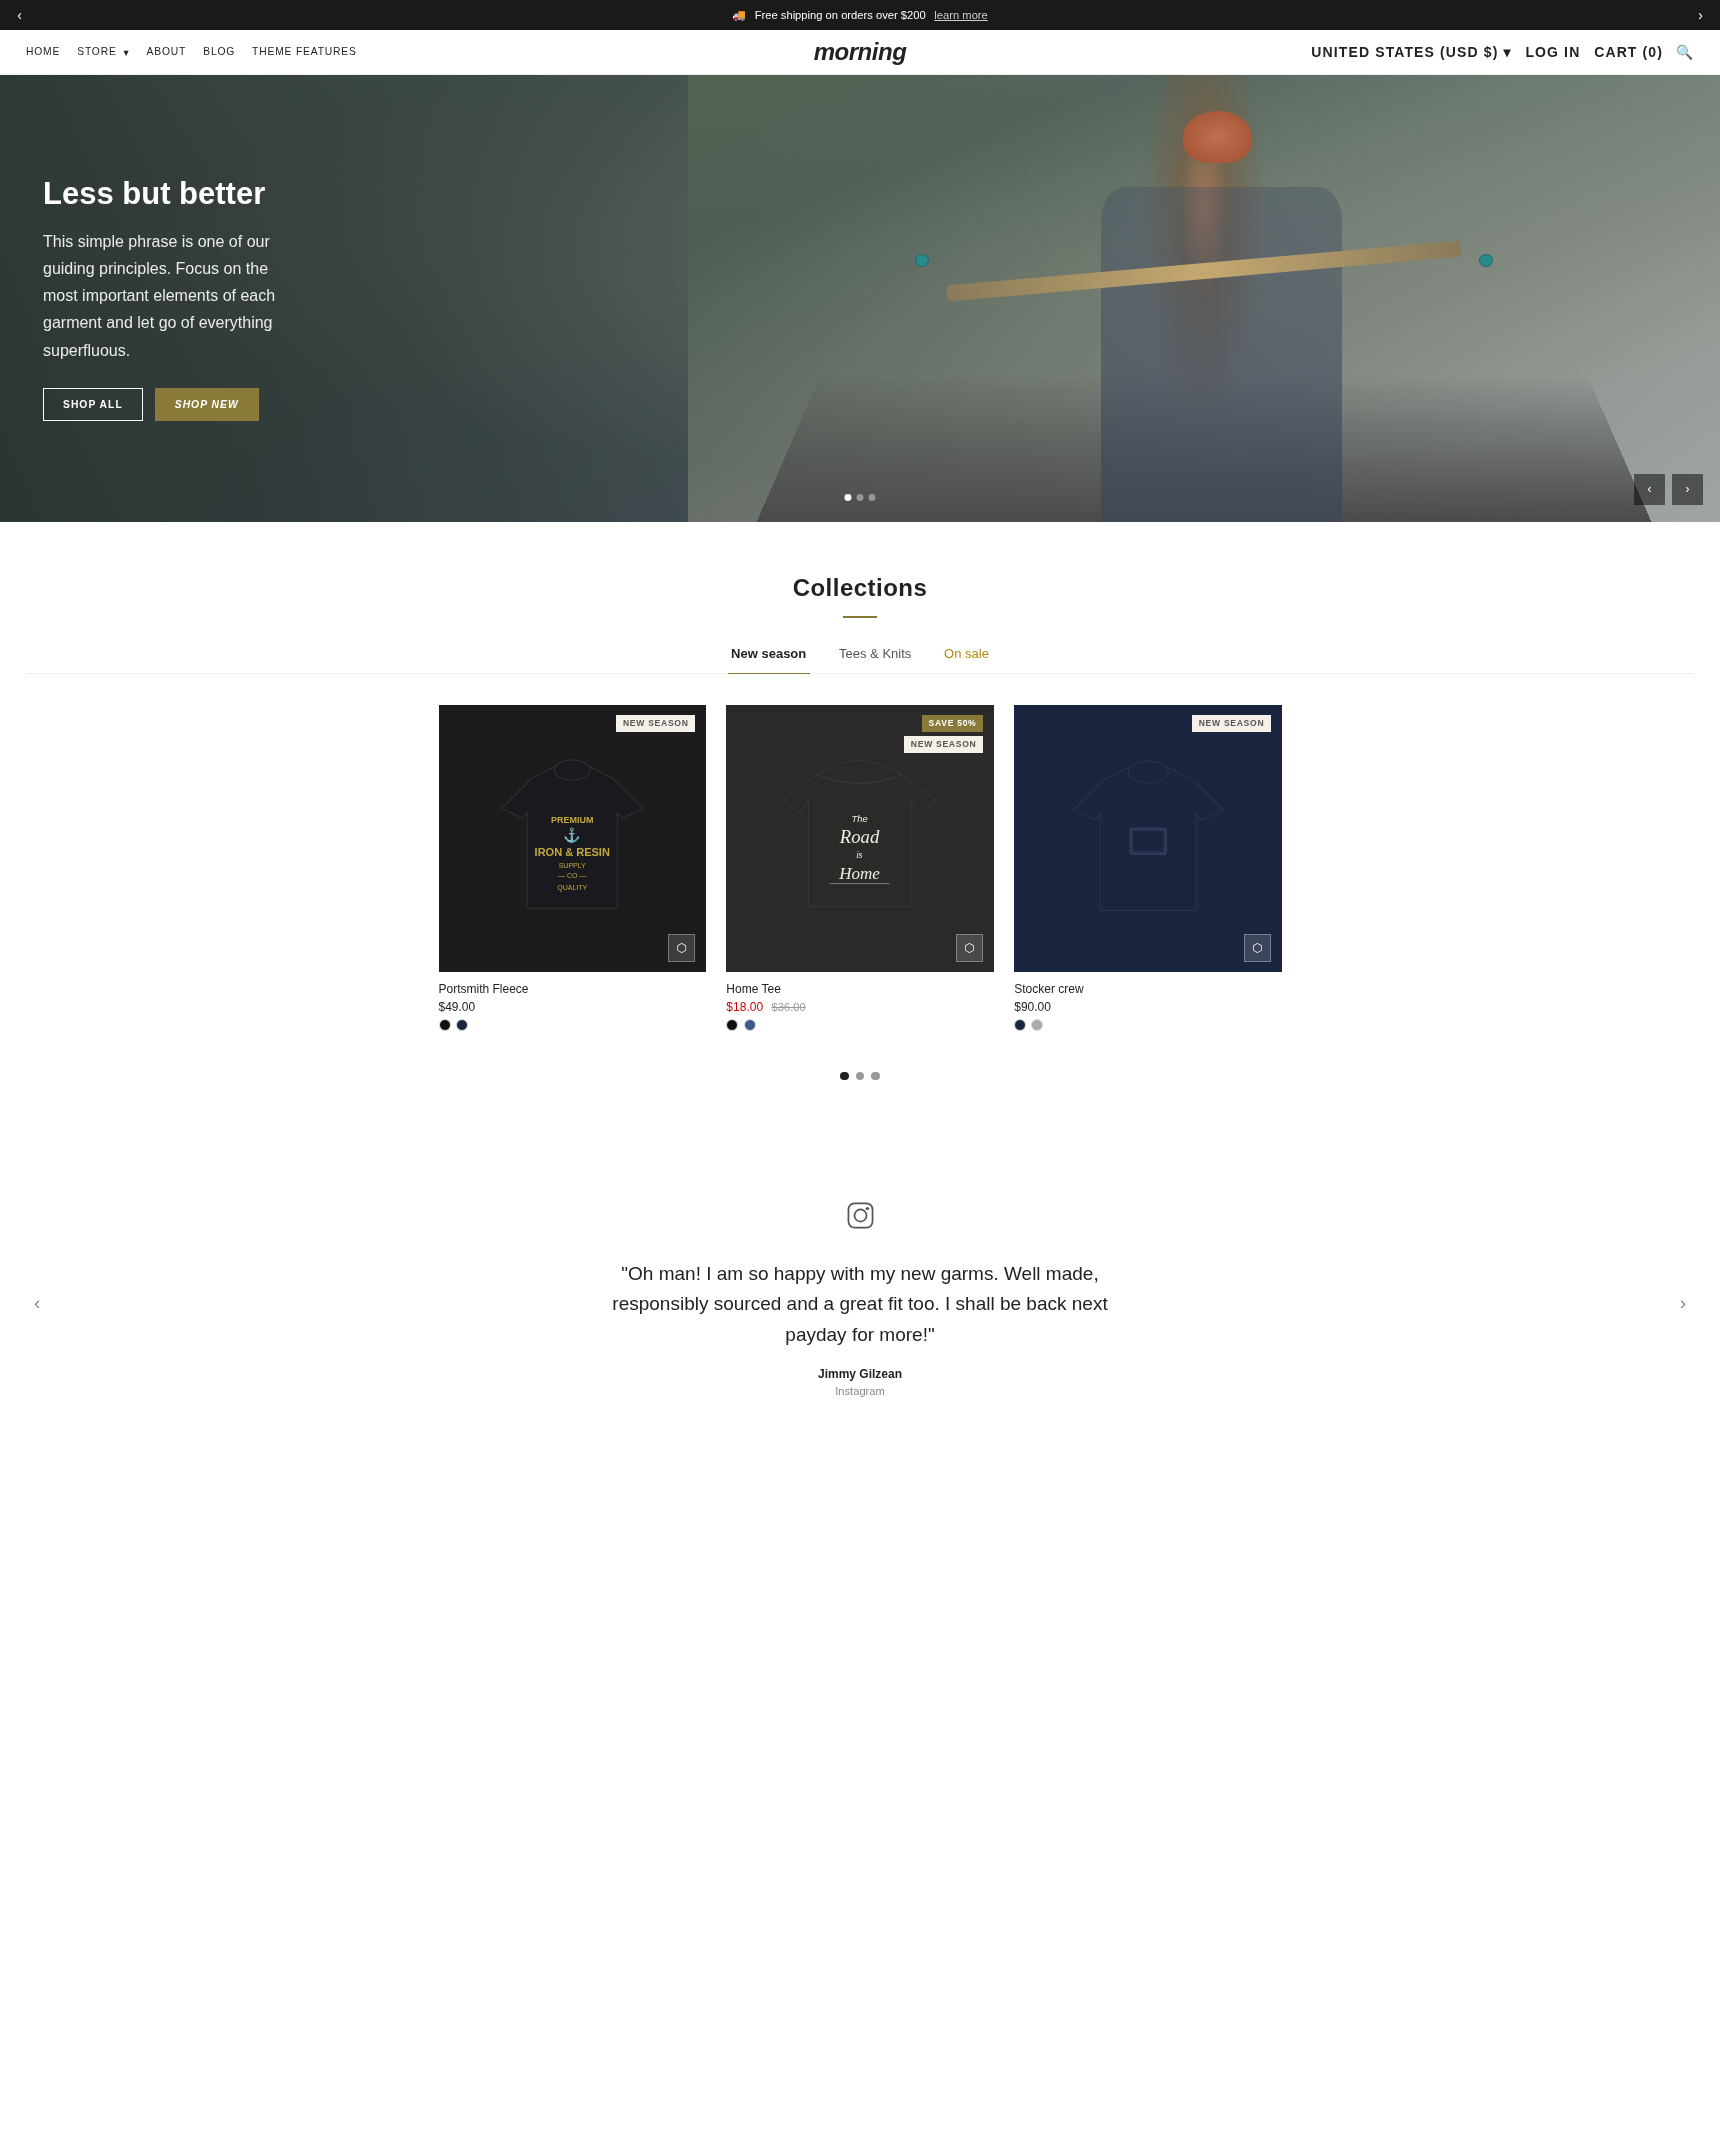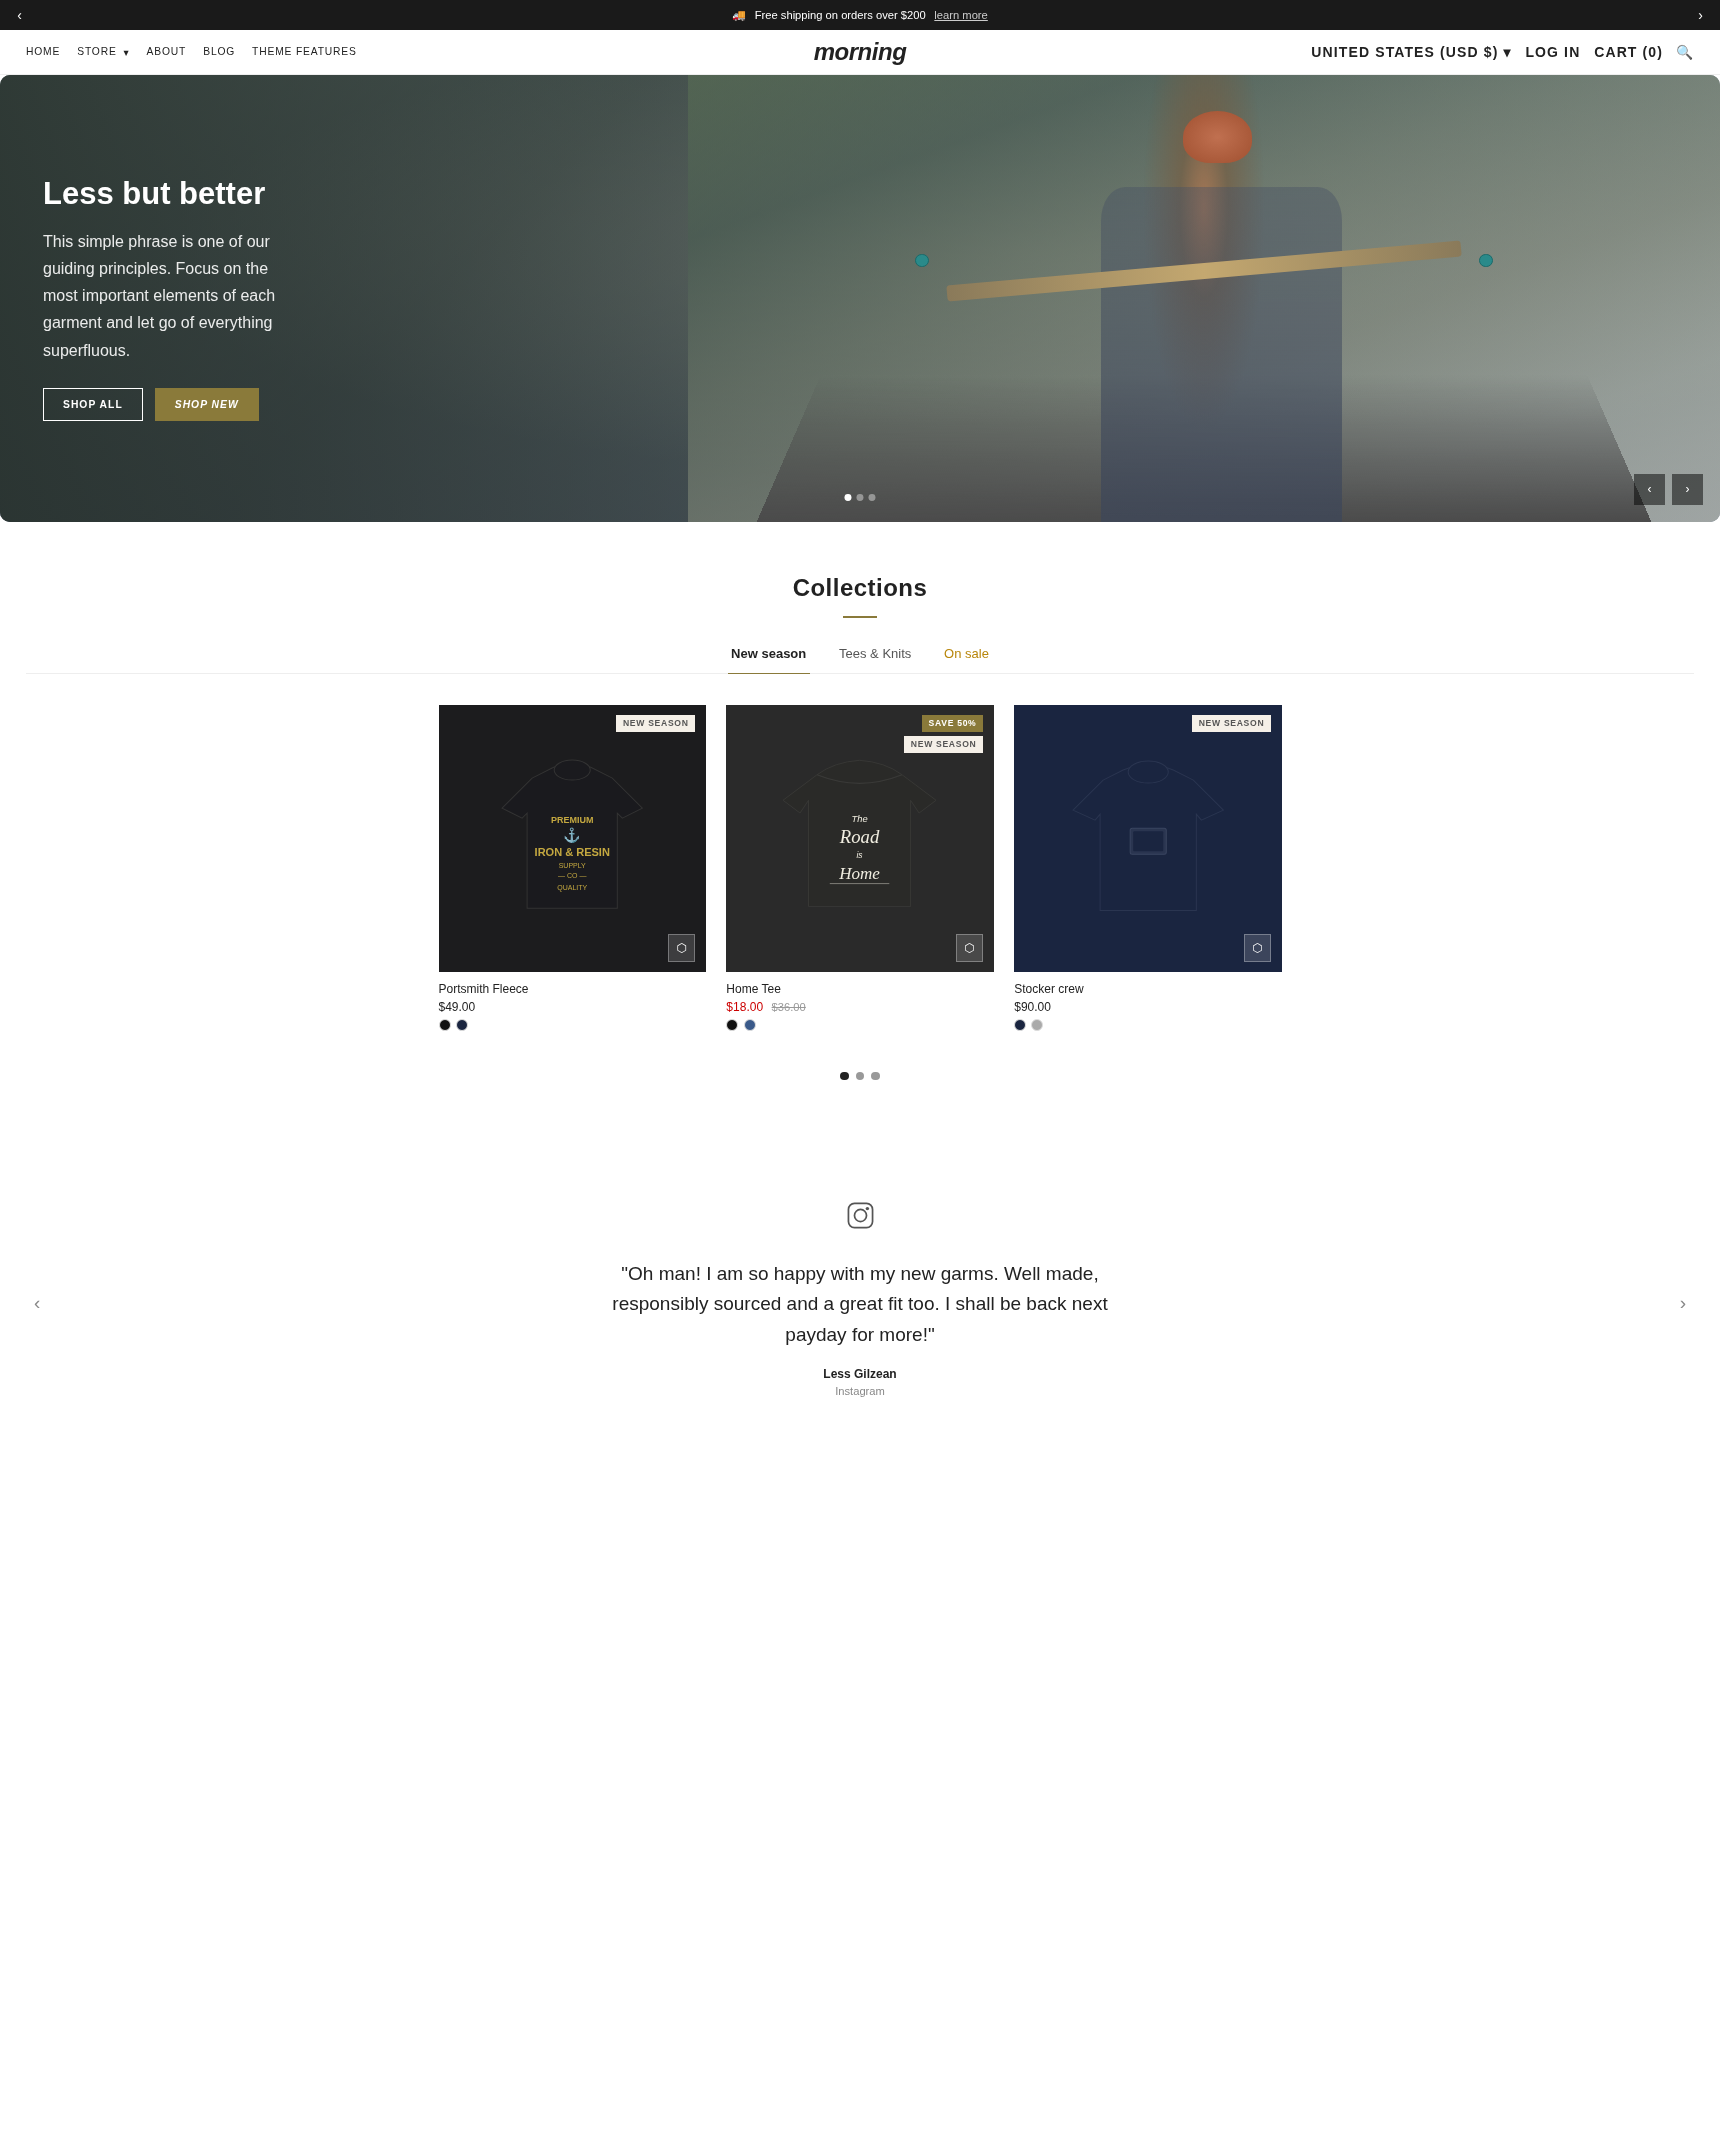--- a/index.html
+++ b/index.html
@@ -74,21 +74,20 @@
 
     
     .hero {
       position: relative;
       width: 100%;
       height: 447px;
       background: linear-gradient(135deg, #4a5568 0%, #2d3748 30%, #718096 70%, #a0aec0 100%);
       overflow: hidden;
       display: flex;
       align-items: center;
-      border-radius: 10px;
     }
     .hero-bg {
       position: absolute;
       inset: 0;
       background: 
         radial-gradient(ellipse at 60% 40%, rgba(180,180,160,0.4) 0%, transparent 60%),
         linear-gradient(180deg, rgba(100,120,100,0.5) 0%, rgba(60,70,80,0.7) 100%);
     }
     .hero-content {
       position: relative;
@@ -539,18 +538,18 @@
 
   <div class="instagram-icon">
     <svg width="31" height="31" viewBox="0 0 36 36" fill="none" xmlns="http://www.w3.org/2000/svg">
       <rect x="4" y="4" width="28" height="28" rx="7" stroke="#555" stroke-width="2" fill="none"></rect>
       <circle cx="18" cy="18" r="7" stroke="#555" stroke-width="2" fill="none"></circle>
       <circle cx="26" cy="10" r="2" fill="#555"></circle>
     </svg>
   </div>
 
   <blockquote class="testimonial-text">"Oh man! I am so happy with my new garms. Well made, responsibly sourced and a great fit too. I shall be back next payday for more!"</blockquote>
-  <p class="testimonial-author">Less Gilzean</p>
+  <p class="testimonial-author">Jimmy Gilzean</p>
   <p style="font-size:11.2px;color:#888;margin-top:1.7px;">Instagram</p>
 
   <button class="testimonial-nav next">›</button>
 </section>
 
 
 </body></html>

